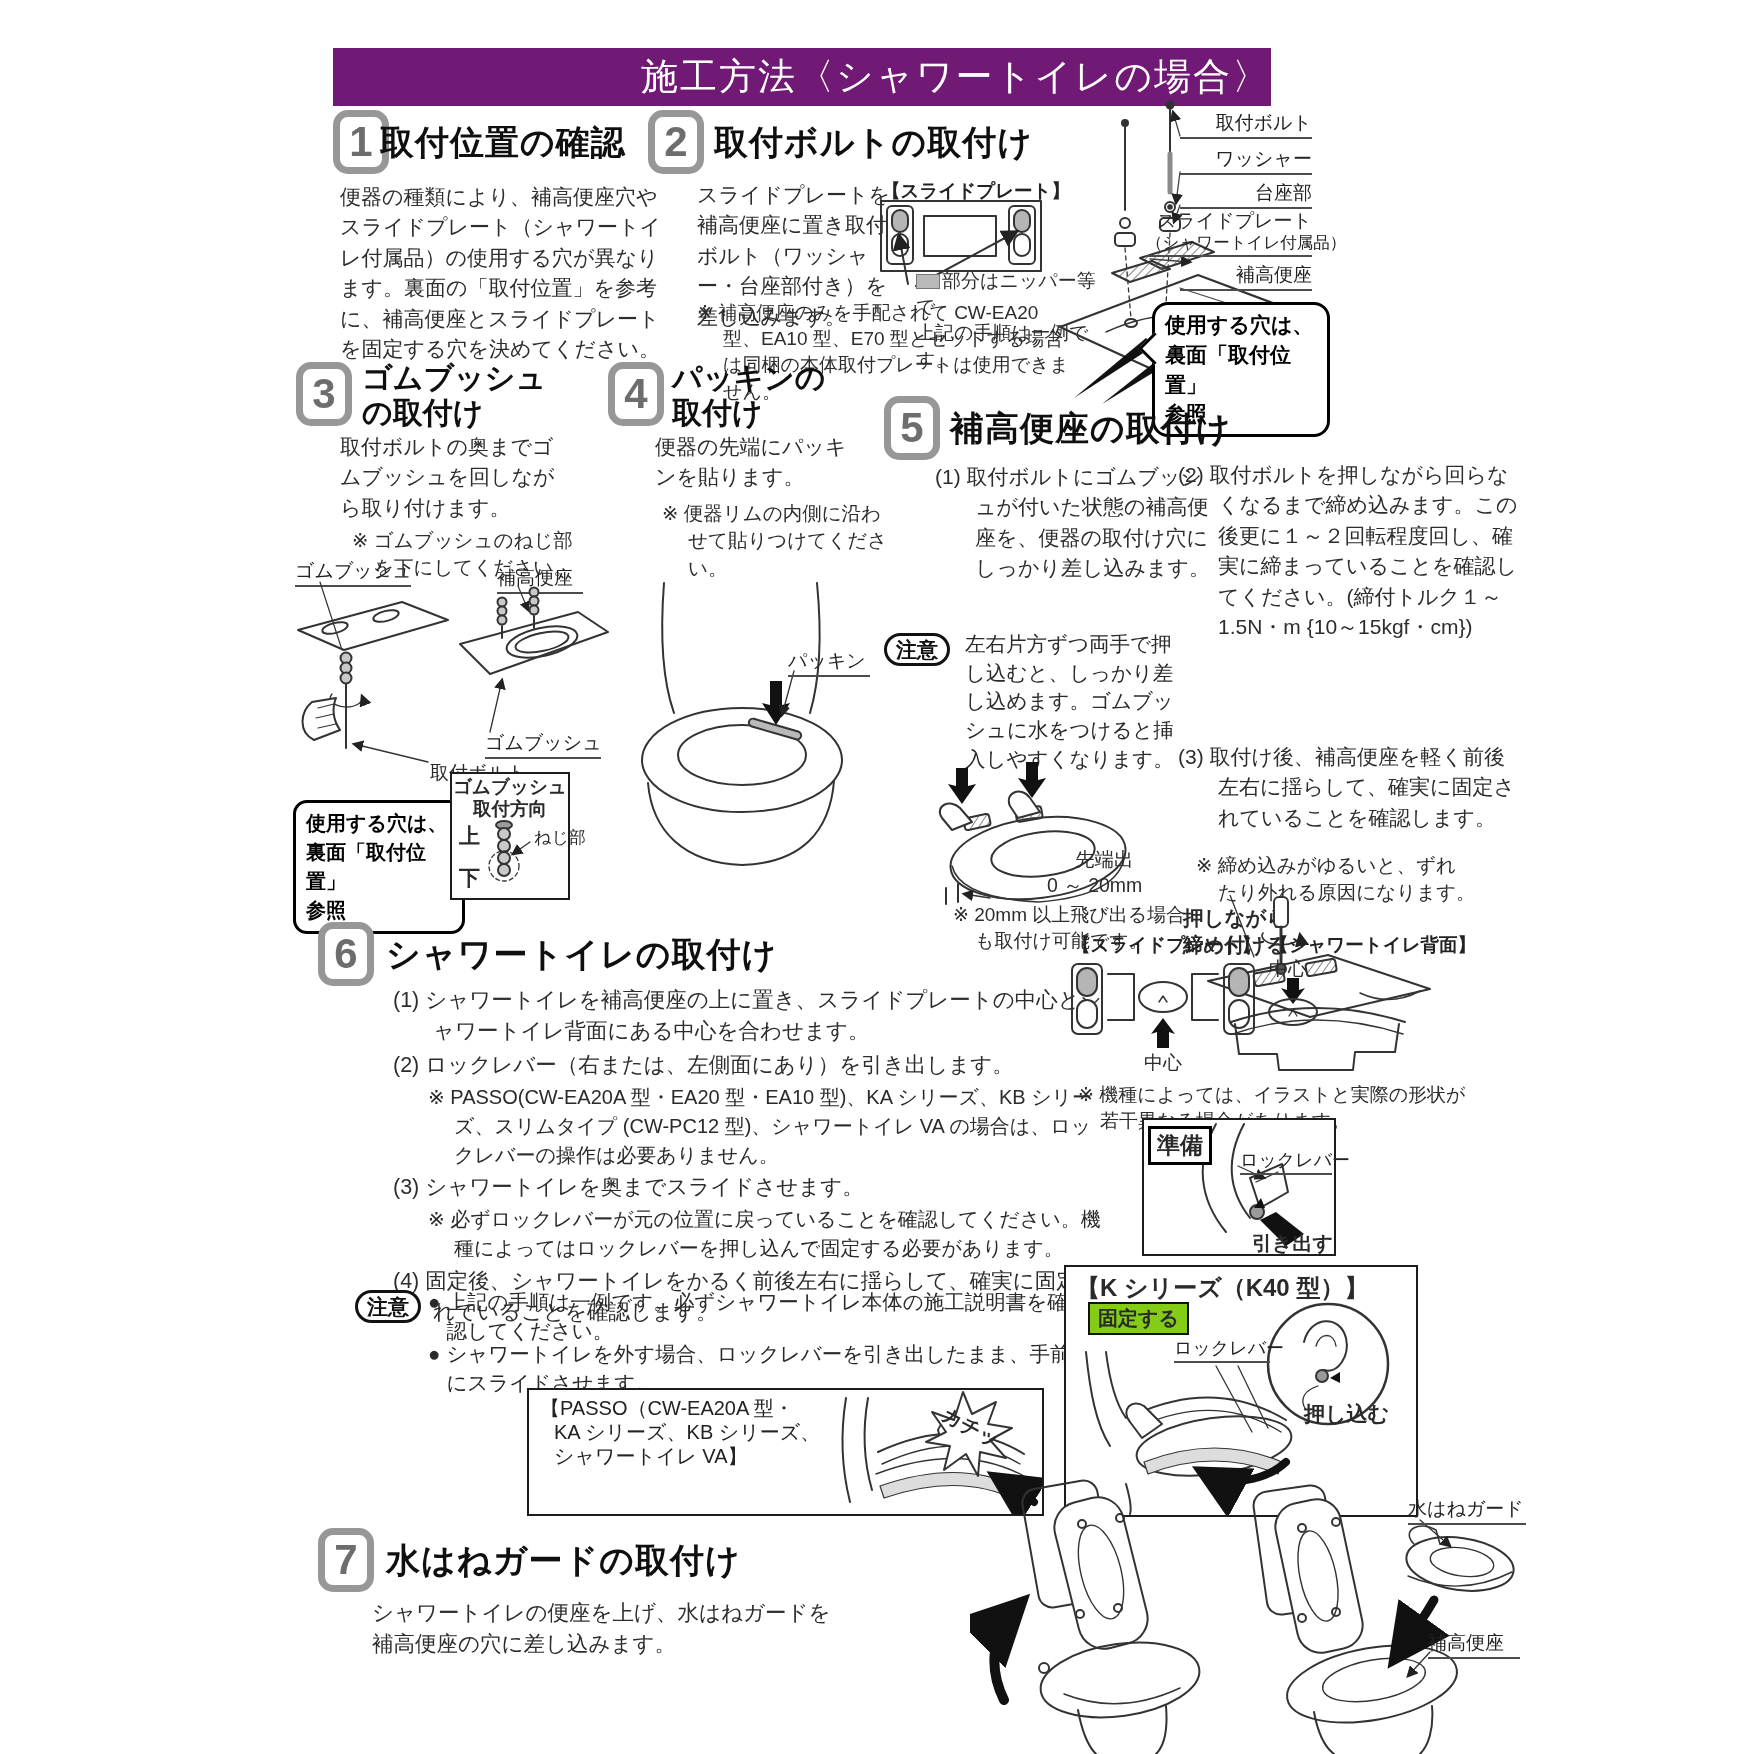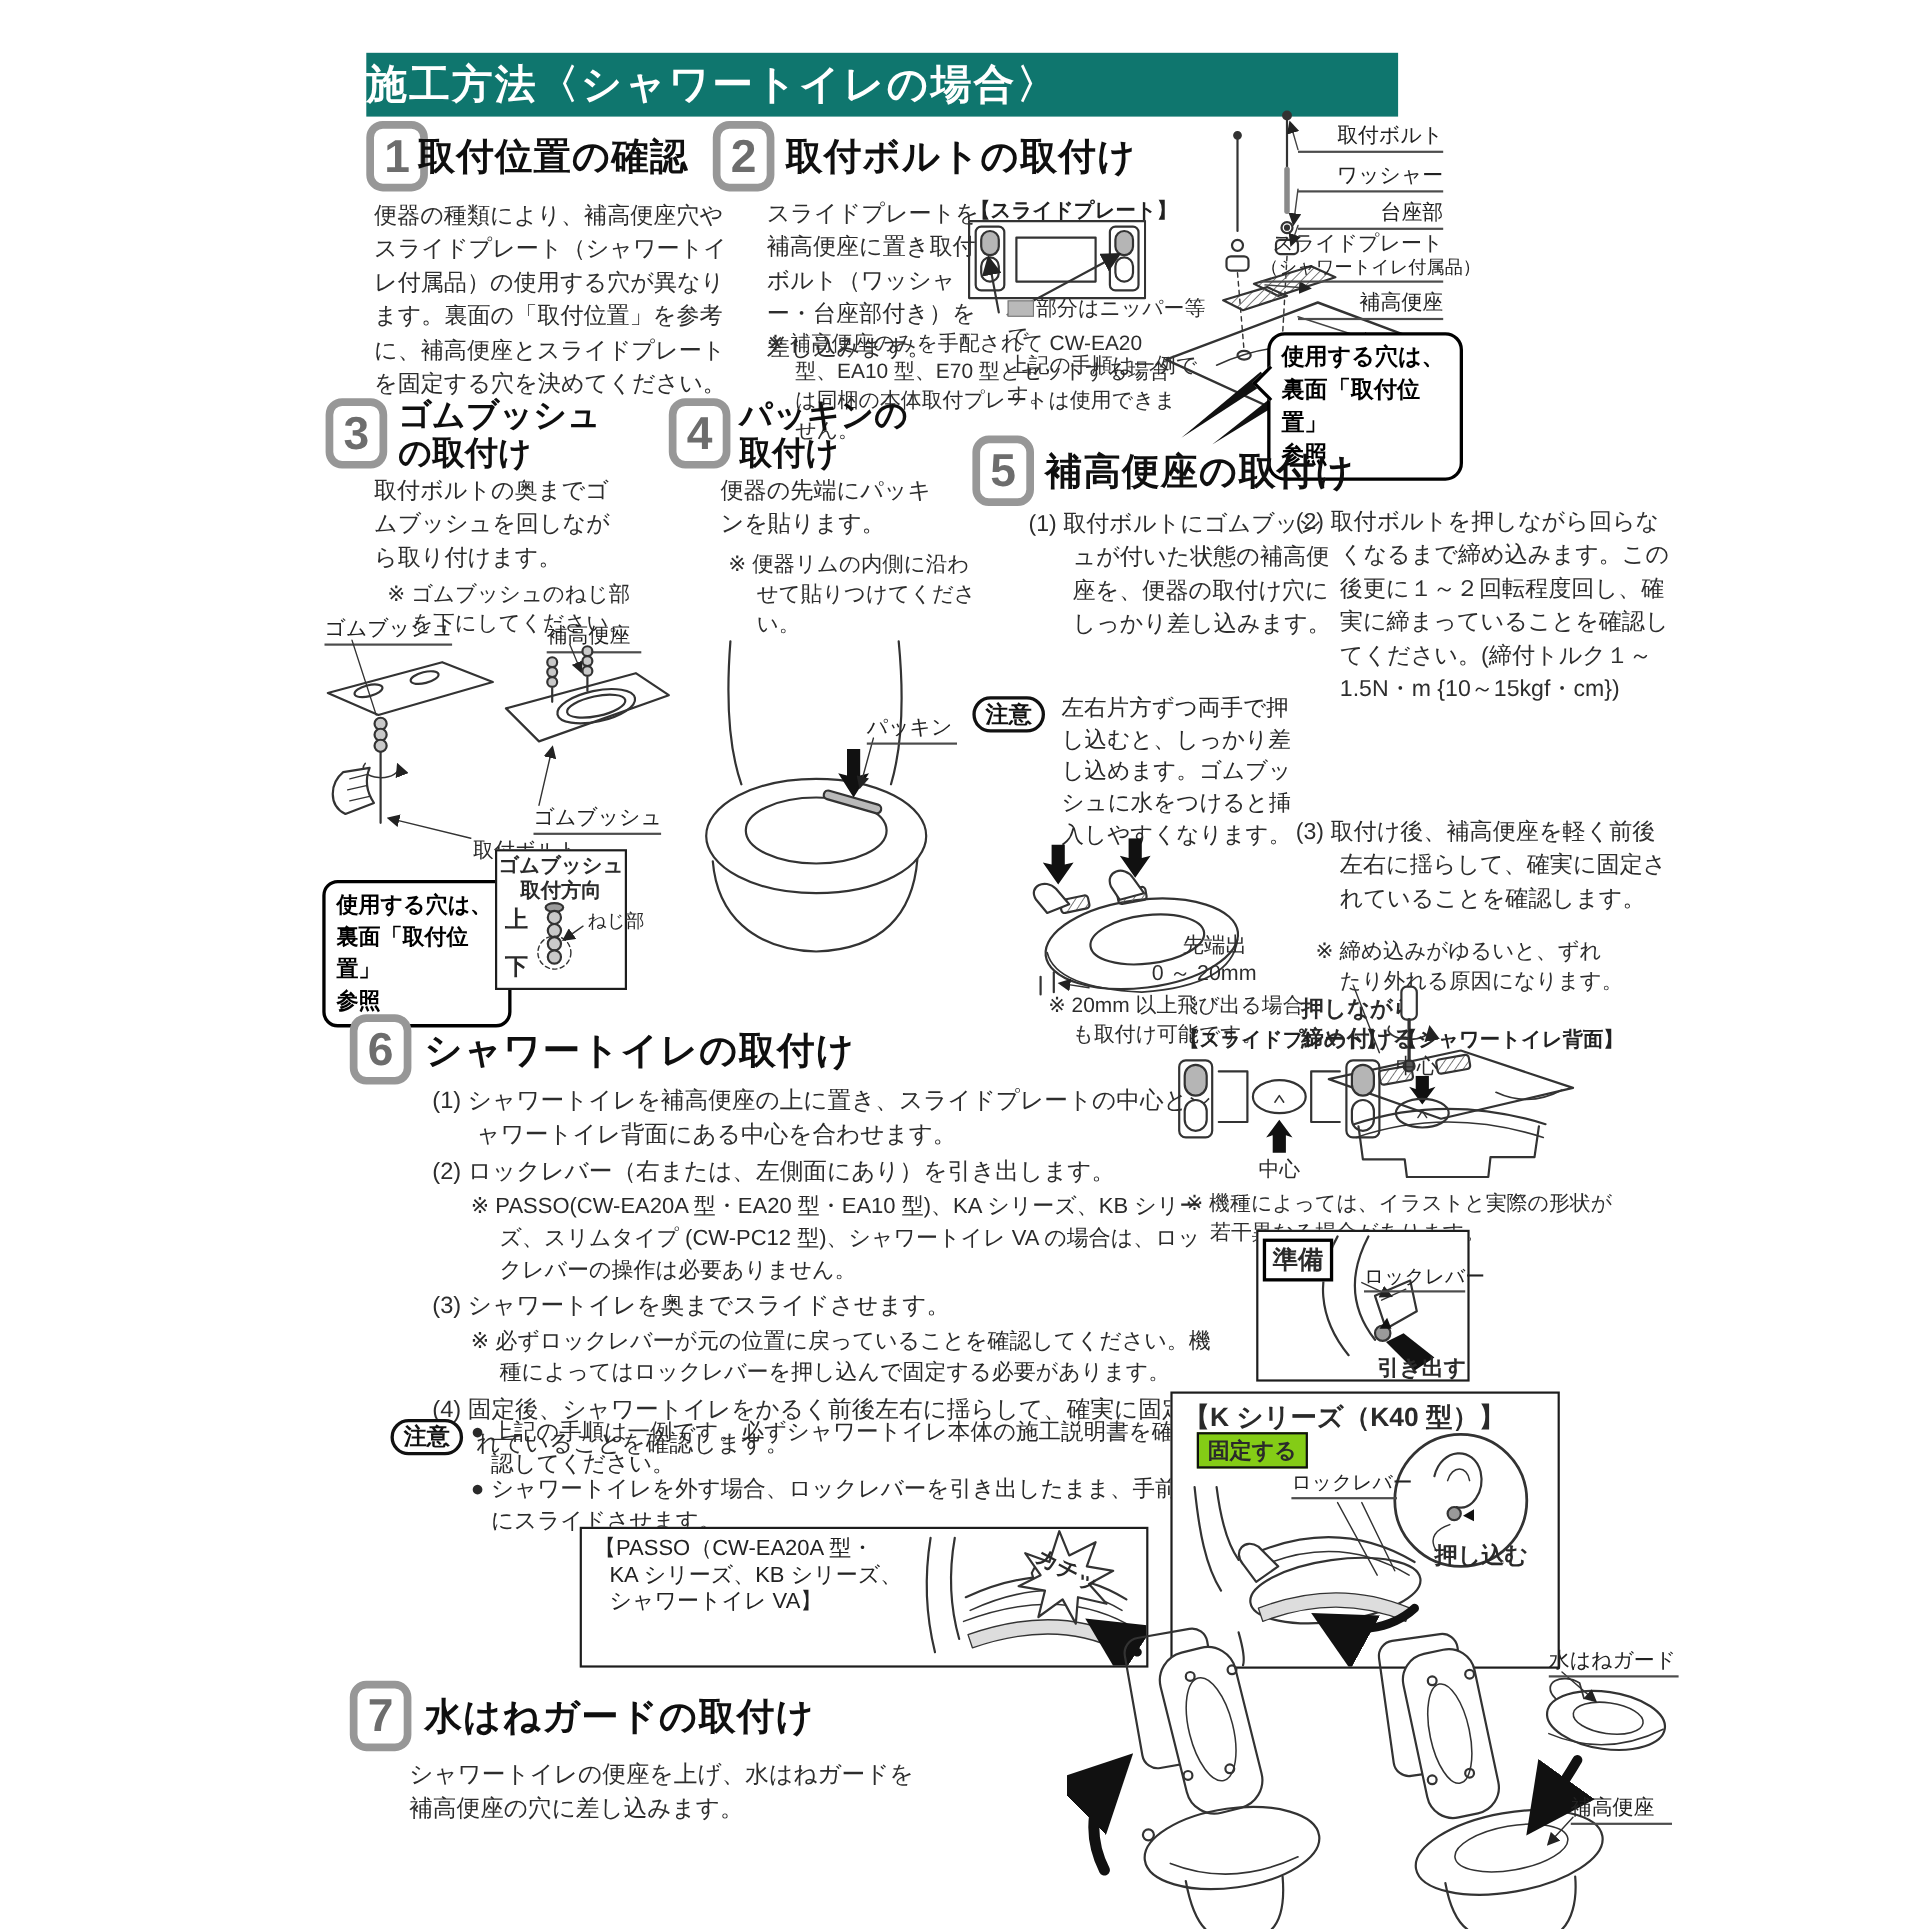--- a/index.html
+++ b/index.html
@@ -1,20 +1,20 @@
 <!DOCTYPE html>
 <html><head>
 <meta charset="utf-8">
 <style>
   html,body{margin:0;padding:0;background:#fff;}
   body{width:1754px;height:1754px;position:relative;overflow:hidden;
        font-family:"Liberation Sans","DejaVu Sans",sans-serif;color:#2a2a2a;}
   .abs{position:absolute;}
-  .header-bar{background:#0f766e;color:#fff;font-weight:700;font-size:37px;
-              text-align:left;line-height:58px;letter-spacing:2px;}
+  .header-bar{background:#701a75;color:#fff;font-weight:400;font-size:37px;
+              text-align:right;line-height:58px;letter-spacing:2px;}
   .numbox{width:56px;height:64px;border:7px solid #979797;border-radius:15px;
           box-sizing:border-box;background:#fff;color:#6d6d6d;font-weight:900;
           font-size:42px;line-height:50px;text-align:center;}
   .stitle{font-weight:900;color:#0f0f0f;font-size:34px;letter-spacing:1px;white-space:nowrap;}
   .stitle2{font-weight:900;color:#0f0f0f;font-size:30px;line-height:1.18;}
   .btxt{font-size:21px;line-height:1.45;color:#2d2d2d;}
   .ntxt{font-size:19.5px;line-height:1.4;color:#2d2d2d;}
   .stx{font-size:19px;line-height:1.38;color:#2d2d2d;}
   .hang{padding-left:40px;text-indent:-40px;}
   .hang26{padding-left:26px;text-indent:-26px;}

